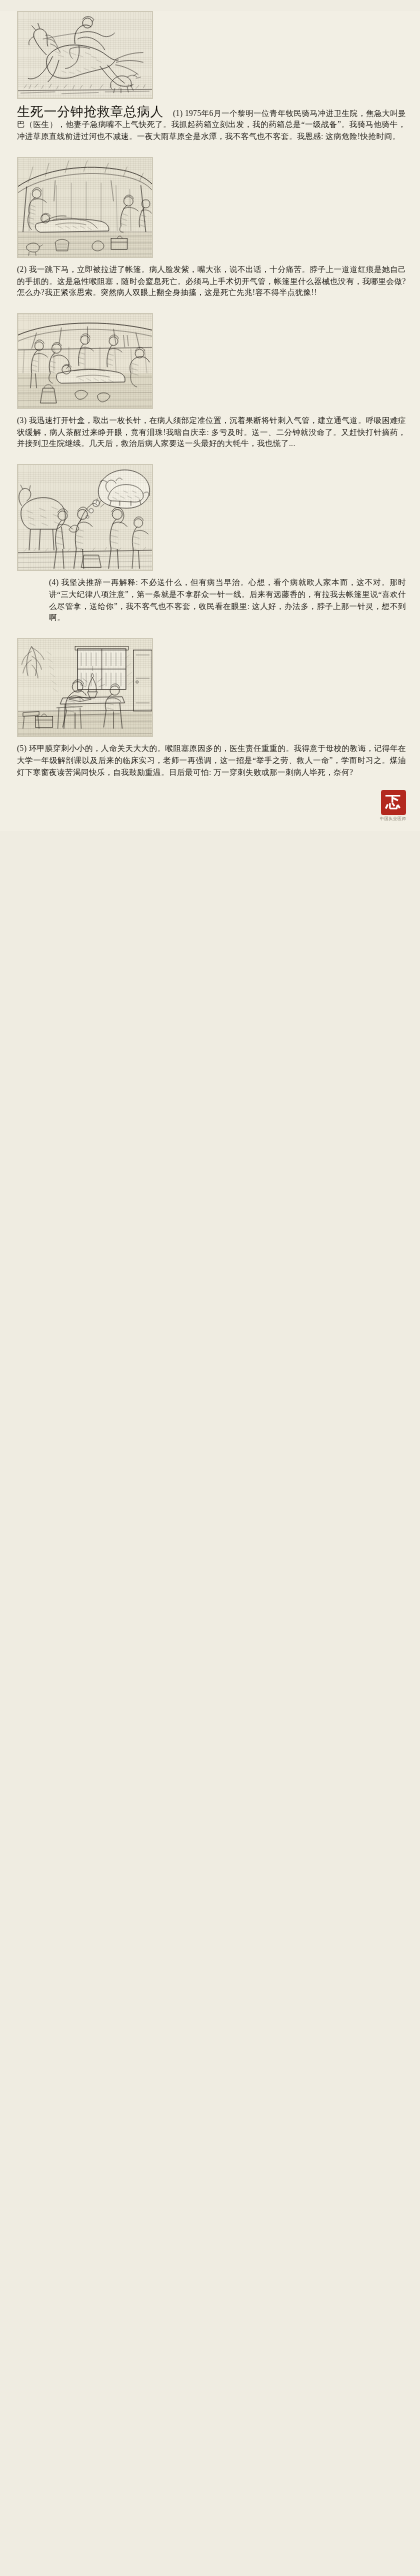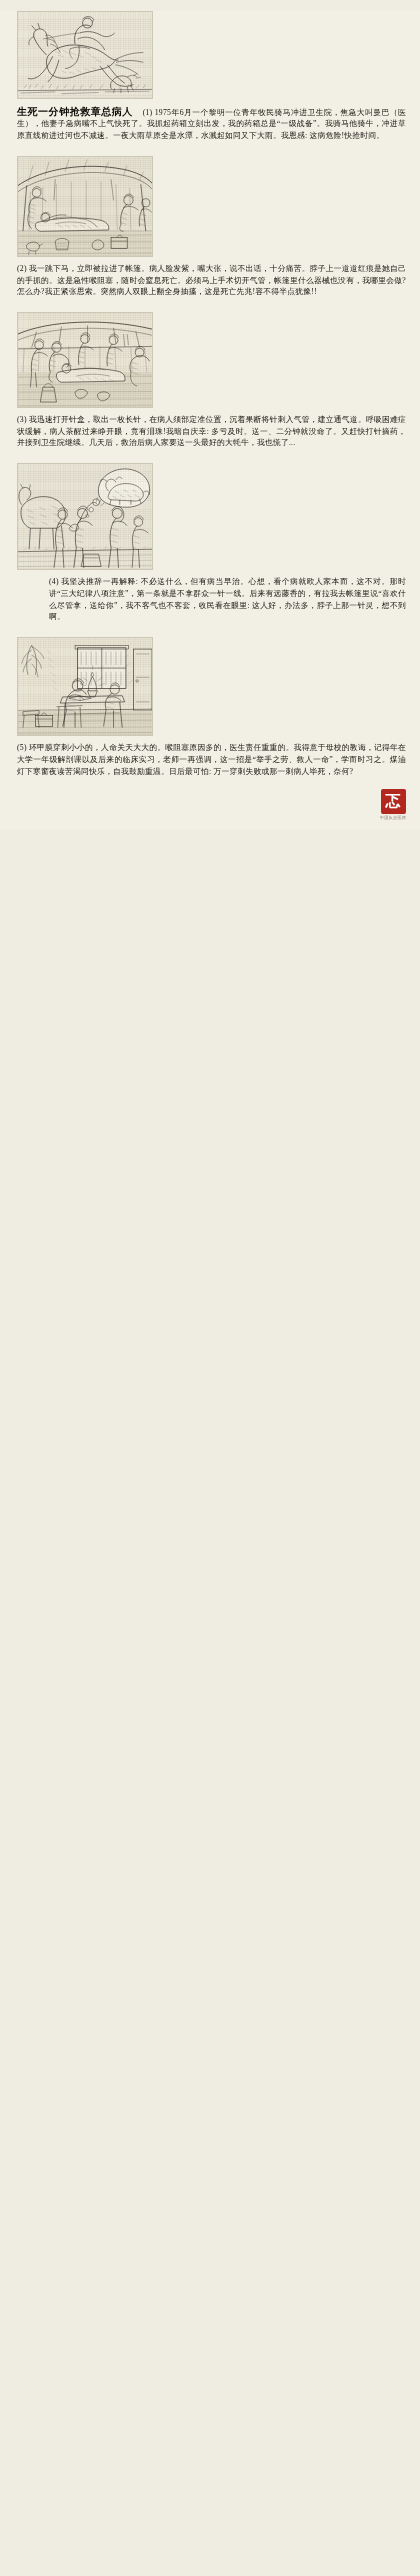--- a/index.html
+++ b/index.html
@@ -43,22 +43,22 @@
   
   .textblock {
     box-sizing: border-box;
     font-size: 7.8px;
     line-height: 11.7px;
     color: #17140f;
     text-align: justify;
     letter-spacing: 0.2px;
   }
   .title {
-    font-weight: bold;
-    font-size: 10px;
+    font-weight: normal;
+    font-size: 13px;
     letter-spacing: 0.3px;
     color: #100d08;
   }
   
   .footer {
     height: 46px;
     position: relative;
   }
   .logo {
     position: absolute;
@@ -152,21 +152,21 @@
           </g>
         </g>
       </svg>
       <div class="grain"></div>
     </div>
 
     <div class="textblock" style="padding:6.3px 15px 10px 17px;">
       <span class="title">生死一分钟抢救章总病人</span>
       <span style="display:inline-block;width:5px;"></span>
       <span>(1)</span>
-      <span>1975年6月一个黎明一位青年牧民骑马冲进卫生院，焦急大叫曼巴（医生），他妻子急病嘴不上气快死了。我抓起药箱立刻出发，我的药箱总是“一级战备”。我骑马他骑牛，冲进草原直线前进过河也不减速。一夜大雨草原全是水潭，水溅起如同又下大雨。我恩感: 这病危险!快抢时间。</span>
+      <span>1975年6月一个黎明一位青年牧民骑马冲进卫生院，焦急大叫曼巴（医生），他妻子急病嘴不上气快死了。我抓起药箱立刻出发，我的药箱总是“一级战备”。我骑马他骑牛，冲进草原直线前进过河也不减速。一夜大雨草原全是水潭，我不客气也不客套。我恩感: 这病危险!快抢时间。</span>
     </div>
   </div>
 
   <div class="panel">
     <div class="illo" style="width:136px;height:101px;margin-left:17px;margin-top:3.8px;">
       <svg viewBox="0 0 216 160" preserveAspectRatio="none" aria-hidden="true">
         <rect x="0" y="0" width="216" height="160" fill="#e6e2d2"></rect>
         <g stroke="#2b2620" fill="none">
 
           <path d="M0 46 C40 18 110 8 170 20 C190 24 206 32 216 42" stroke-width="1.2"></path>

